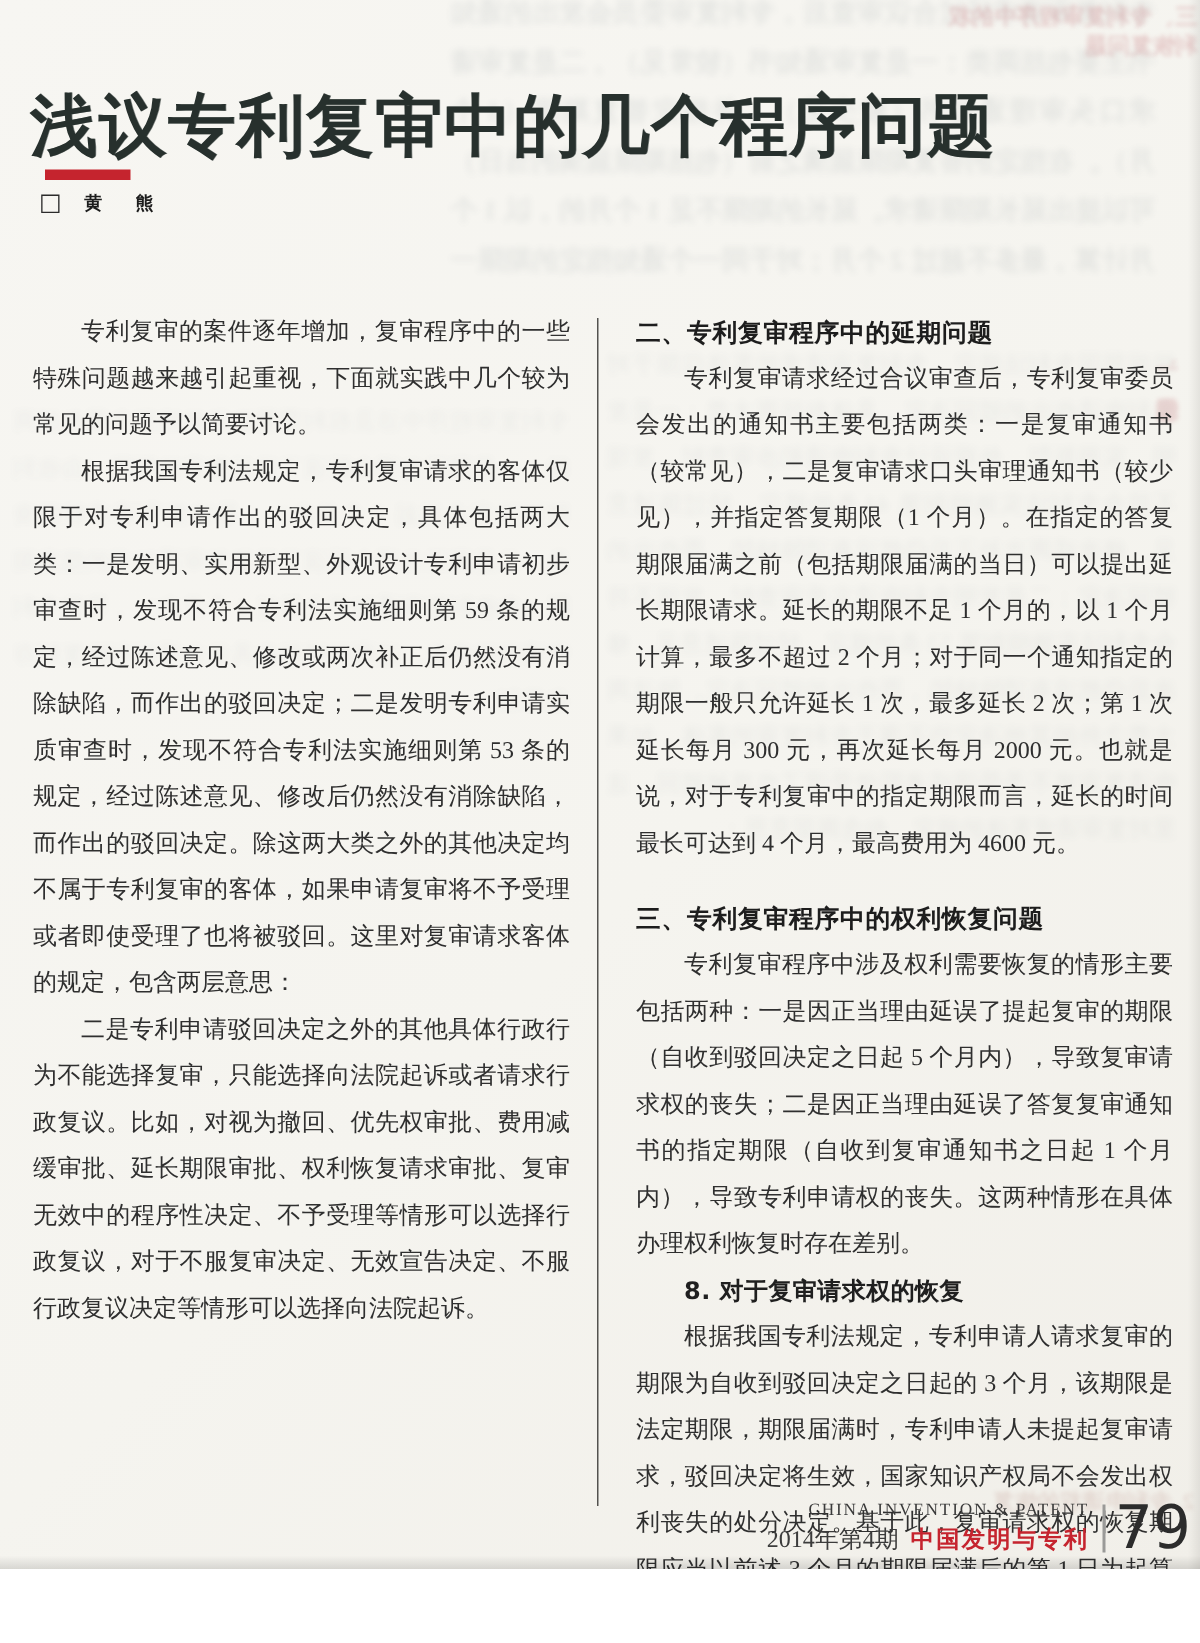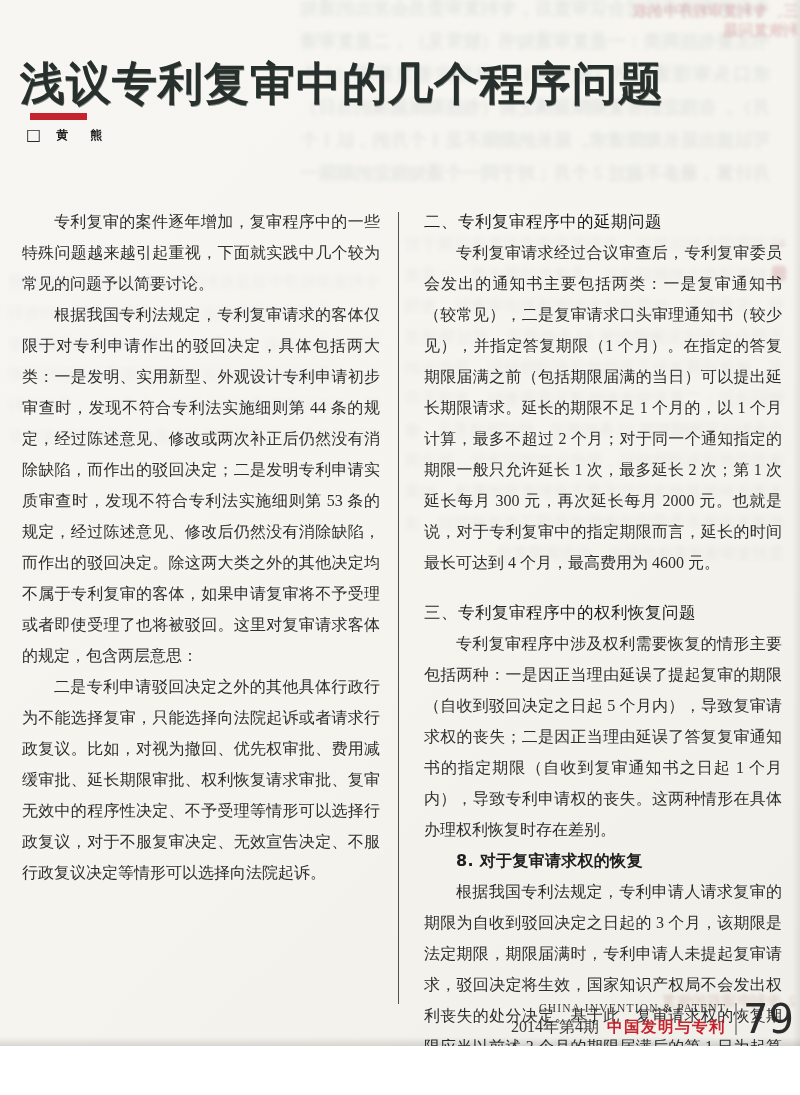--- a/index.html
+++ b/index.html
@@ -56,21 +56,21 @@
   .columns{
     position:absolute;top:206px;left:22px;width:760px;
     display:flex;gap:44px;
   }
   .col{
     width:368px;font-size:16px;line-height:31px;color:var(--text);
     text-align:justify;
   }
   .col p{margin:0;text-indent:2em;}
   .section-heading{
-    font-family:"DejaVu Sans",sans-serif;font-size:16.5px;font-weight:normal;
+    font-family:"DejaVu Sans",sans-serif;font-size:16.5px;font-weight:bold;
     color:#1d1d1d;margin:15px 0 0 0;line-height:31px;text-indent:0;
     letter-spacing:.5px;
   }
   .section-heading.first{margin-top:0;}
   .section-heading.gap-lg{margin-top:19px;}
   .sub-heading{
     font-family:"DejaVu Sans",sans-serif;font-weight:bold;font-size:16px;
     color:#1f1f1f;text-indent:2em;letter-spacing:.3px;
   }
   .column-divider{
@@ -131,21 +131,21 @@
   <h1 class="article-title">浅议专利复审中的几个程序问题</h1>
   <div class="author-rule"></div>
   <div class="author-row">
     <span class="author-marker">□</span>
     <span class="author-name">黄 熊</span>
   </div>
 
   <div class="columns">
     <div class="col">
       <p>专利复审的案件逐年增加，复审程序中的一些特殊问题越来越引起重视，下面就实践中几个较为常见的问题予以简要讨论。</p>
-      <p>根据我国专利法规定，专利复审请求的客体仅限于对专利申请作出的驳回决定，具体包括两大类：一是发明、实用新型、外观设计专利申请初步审查时，发现不符合专利法实施细则第 44 条的规定，经过陈述意见、修改或两次补正后仍然没有消除缺陷，而作出的驳回决定；二是发明专利申请实质审查时，发现不符合专利法实施细则第 53 条的规定，经过陈述意见、修改后仍然没有消除缺陷，而作出的驳回决定。除这两大类之外的其他决定均不属于专利复审的客体，如果申请复审将不予受理或者即使受理了也将被驳回。这里对复审请求客体的规定，包含两层意思：</p>
+      <p>根据我国专利法规定，专利复审请求的客体仅限于对专利申请作出的驳回决定，具体包括两大类：一是发明、实用新型、外观设计专利申请初步审查时，发现不符合专利法实施细则第 59 条的规定，经过陈述意见、修改或两次补正后仍然没有消除缺陷，而作出的驳回决定；二是发明专利申请实质审查时，发现不符合专利法实施细则第 53 条的规定，经过陈述意见、修改后仍然没有消除缺陷，而作出的驳回决定。除这两大类之外的其他决定均不属于专利复审的客体，如果申请复审将不予受理或者即使受理了也将被驳回。这里对复审请求客体的规定，包含两层意思：</p>
       <p>二是专利申请驳回决定之外的其他具体行政行为不能选择复审，只能选择向法院起诉或者请求行政复议。比如，对视为撤回、优先权审批、费用减缓审批、延长期限审批、权利恢复请求审批、复审无效中的程序性决定、不予受理等情形可以选择行政复议，对于不服复审决定、无效宣告决定、不服行政复议决定等情形可以选择向法院起诉。</p>
     </div>
     <div class="col">
       <h3 class="section-heading first">二、专利复审程序中的延期问题</h3>
       <p>专利复审请求经过合议审查后，专利复审委员会发出的通知书主要包括两类：一是复审通知书（较常见），二是复审请求口头审理通知书（较少见），并指定答复期限（1 个月）。在指定的答复期限届满之前（包括期限届满的当日）可以提出延长期限请求。延长的期限不足 1 个月的，以 1 个月计算，最多不超过 2 个月；对于同一个通知指定的期限一般只允许延长 1 次，最多延长 2 次；第 1 次延长每月 300 元，再次延长每月 2000 元。也就是说，对于专利复审中的指定期限而言，延长的时间最长可达到 4 个月，最高费用为 4600 元。</p>
       <h3 class="section-heading gap-lg">三、专利复审程序中的权利恢复问题</h3>
       <p>专利复审程序中涉及权利需要恢复的情形主要包括两种：一是因正当理由延误了提起复审的期限（自收到驳回决定之日起 5 个月内），导致复审请求权的丧失；二是因正当理由延误了答复复审通知书的指定期限（自收到复审通知书之日起 1 个月内），导致专利申请权的丧失。这两种情形在具体办理权利恢复时存在差别。</p>
       <p class="sub-heading">8. 对于复审请求权的恢复</p>
       <p>根据我国专利法规定，专利申请人请求复审的期限为自收到驳回决定之日起的 3 个月，该期限是法定期限，期限届满时，专利申请人未提起复审请求，驳回决定将生效，国家知识产权局不会发出权利丧失的处分决定。基于此，复审请求权的恢复期限应当以前述 3 个月的期限届满后的第 1 日为起算点，向后计算 2 个月。</p>
       <p class="sub-heading">2. 专利申请权的恢复</p>

